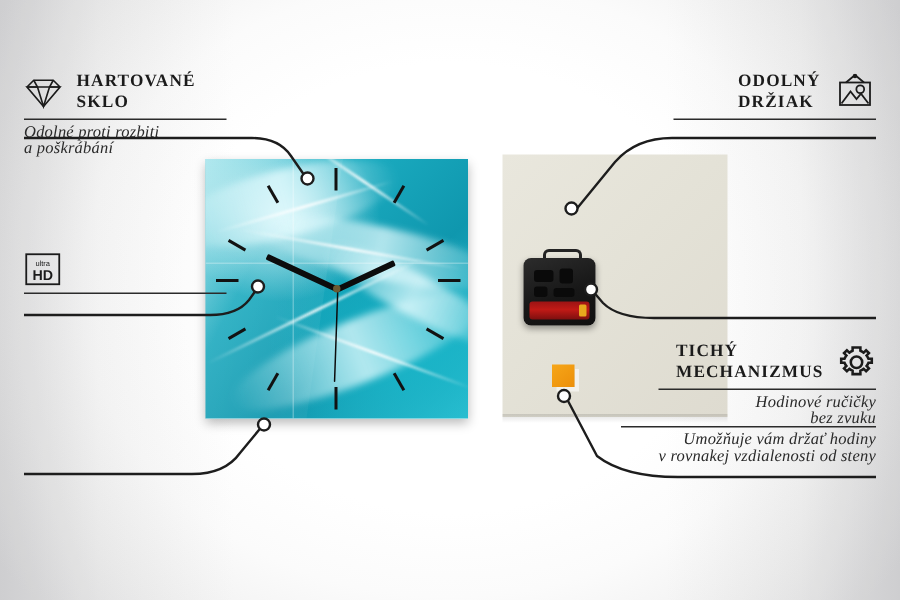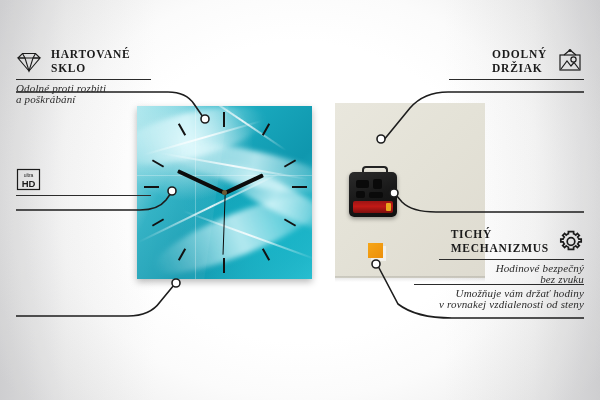--- a/index.html
+++ b/index.html
@@ -222,21 +222,21 @@
       <span class="icon">
         <svg width="26" height="25" viewBox="0 0 26 25">
           <g fill="none" stroke="#1b1b1b" stroke-width="1.7">
             <path d="M13,2.6 l2.6,0 0,2.2 a8,8 0 0 1 2.2,1.3 l1.6,-1.6 1.9,1.9 -1.6,1.6 a8,8 0 0 1 1.3,2.2 l2.2,0 0,2.6 -2.2,0 a8,8 0 0 1 -1.3,2.2 l1.6,1.6 -1.9,1.9 -1.6,-1.6 a8,8 0 0 1 -2.2,1.3 l0,2.2 -2.6,0 -2.6,0 0,-2.2 a8,8 0 0 1 -2.2,-1.3 l-1.6,1.6 -1.9,-1.9 1.6,-1.6 a8,8 0 0 1 -1.3,-2.2 l-2.2,0 0,-2.6 2.2,0 a8,8 0 0 1 1.3,-2.2 l-1.6,-1.6 1.9,-1.9 1.6,1.6 a8,8 0 0 1 2.2,-1.3 l0,-2.2 z"></path>
             <circle cx="13" cy="12.5" r="3.8"></circle>
           </g>
         </svg>
       </span>
     </div>
     <div class="rule"></div>
-    <div class="desc">Hodinové bezpečný
+    <div class="desc">Hodinové ručičky
 bez zvuku</div>
   </div>
 
   <div class="feat right" style="left:414px;top:280px;width:170px;">
     <div class="rule"></div>
     <div class="desc">Umožňuje vám držať hodiny
 v rovnakej vzdialenosti od steny</div>
   </div>
 
 </div>

